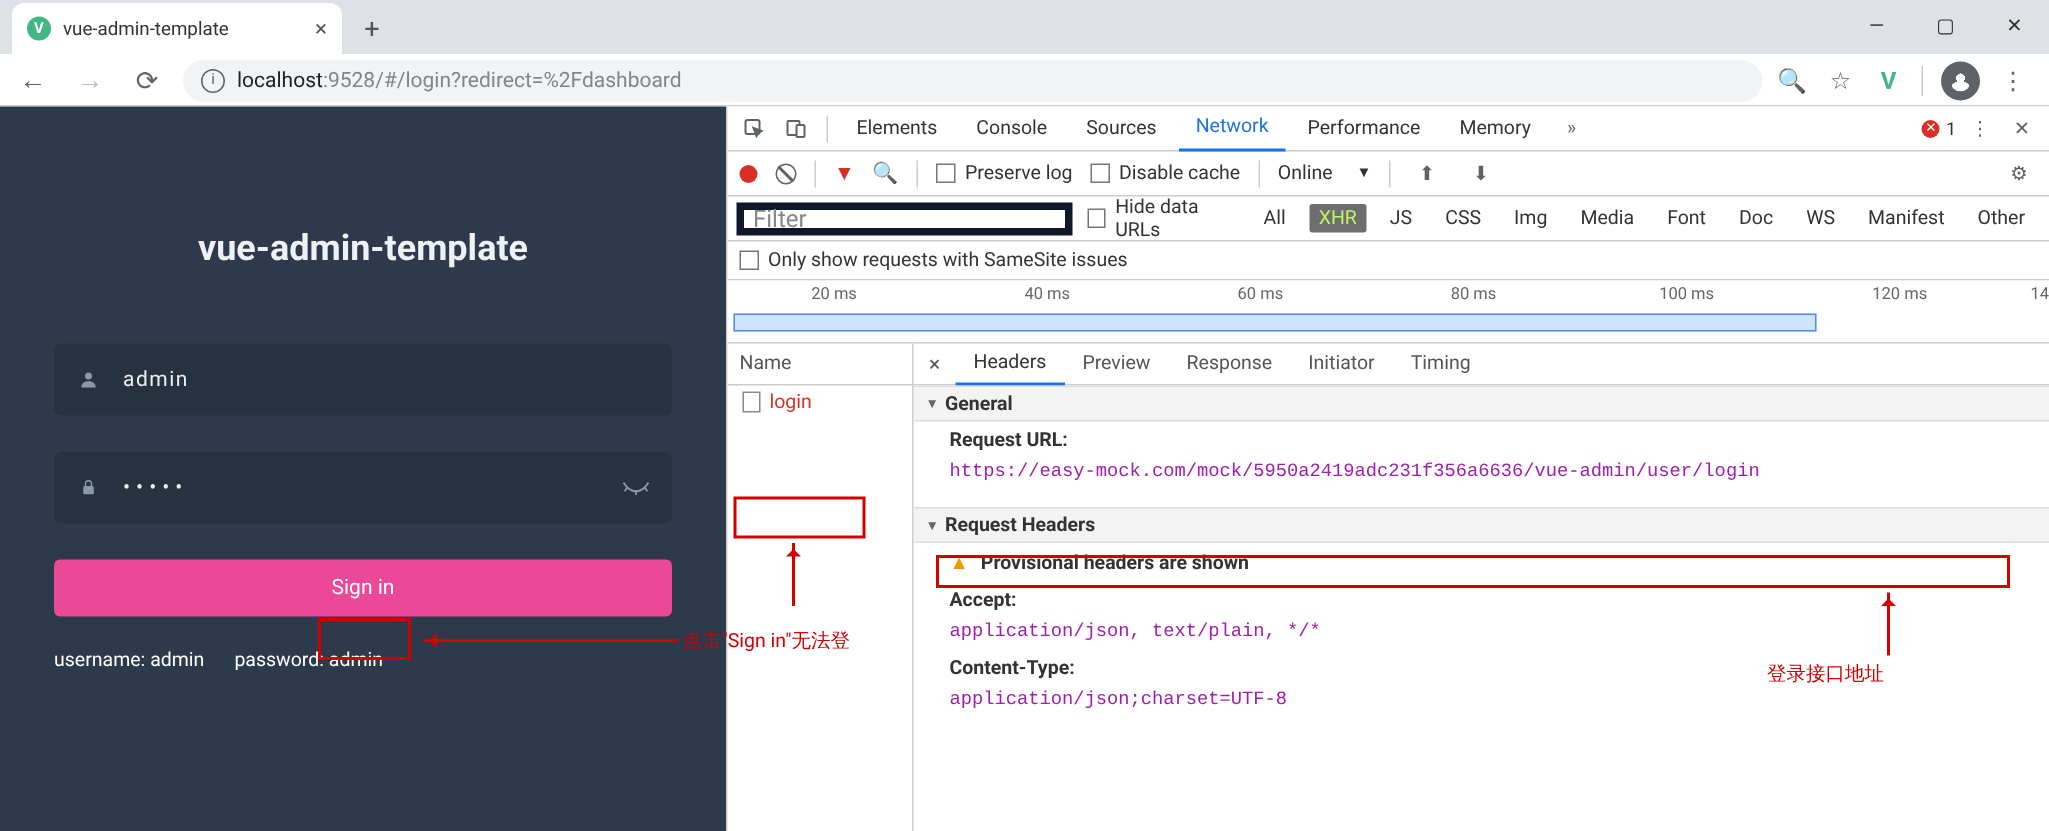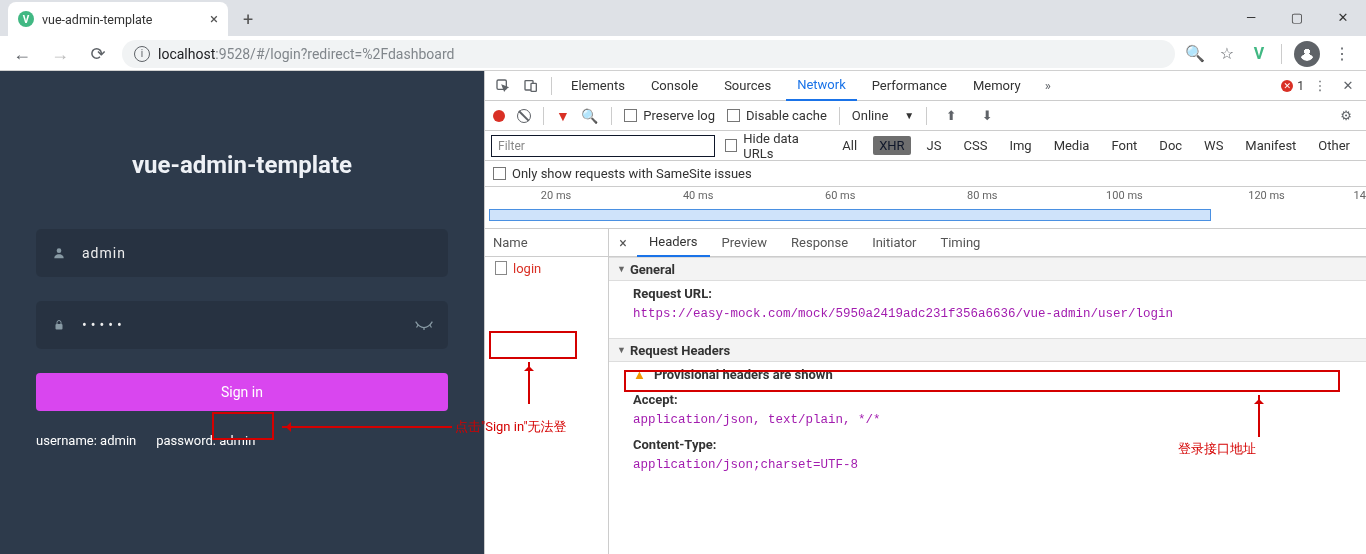--- a/index.html
+++ b/index.html
@@ -30,21 +30,21 @@
 
 
 .content { display: flex; height: calc(554px - 71px); }
 .left-pane { width: 484px; background: #2d3a4b; color: #fff; position: relative; padding-top: 80px; }
 .login-title { text-align: center; font-size: 24px; font-weight: bold; color: #eef1f6; margin-bottom: 50px; }
 .input-row { margin: 0 36px 24px; background: rgba(0,0,0,0.12); border-radius: 5px; height: 48px; display: flex; align-items: center; padding: 0 14px; gap: 14px; color: #889aa4; }
 .input-icon { width: 18px; display: flex; justify-content: center; font-size: 14px; }
 .input-val { color: #eee; font-size: 14px; flex: 1; letter-spacing: 1px; }
 .input-val.pwd { letter-spacing: 4px; }
 .eye-icon { color: #889aa4; font-size: 16px; }
-.signin-btn { margin: 10px 36px 0; height: 38px; background: #d946ef; border-radius: 4px; display: flex; align-items: center; justify-content: center; color: #fff; font-size: 14px; cursor: pointer; position: relative; }
+.signin-btn { margin: 10px 36px 0; height: 38px; background: #ec4899; border-radius: 4px; display: flex; align-items: center; justify-content: center; color: #fff; font-size: 14px; cursor: pointer; position: relative; }
 .cred-hint { margin: 22px 36px 0; font-size: 13px; color: #fff; display: flex; gap: 20px; }
 
 
 .devtools { flex: 1; display: flex; flex-direction: column; background: #fff; border-left: 1px solid #ccc; min-width: 0; }
 .dt-tabs { height: 30px; border-bottom: 1px solid #ccc; display: flex; align-items: center; padding: 0 6px; gap: 4px; font-size: 13px; color: #333; justify-content: flex-end; }
 .dt-tab { padding: 0 11px; height: 30px; display: flex; align-items: center; cursor: pointer; }
 .dt-tab.active { border-bottom: 2px solid #1a73e8; color: #1a73e8; }
 .dt-icon-btn { width: 24px; height: 24px; display: flex; align-items: center; justify-content: center; color: #5f6368; cursor: pointer; }
 .dt-spacer { flex: 1; }
 .dt-error-badge { display: flex; align-items: center; gap: 4px; font-size: 12px; }
@@ -56,23 +56,23 @@
 .clear-icon::after { content: ""; position: absolute; width: 14px; height: 1.5px; background: #5f6368; transform: rotate(45deg); top: 5.5px; left: -1px; }
 .filter-icon { color: #d93025; font-size: 14px; }
 .search-small { color: #5f6368; font-size: 14px; }
 .chk { width: 13px; height: 13px; border: 1px solid #767676; background: #fff; }
 .dt-label { display: flex; align-items: center; gap: 6px; }
 .online-sel { display: flex; align-items: center; gap: 6px; }
 .tb-divider { width: 1px; height: 18px; background: #ccc; }
 .gear-right { margin-left: auto; }
 
 .dt-filter-row { height: 30px; border-bottom: 1px solid #ccc; display: flex; align-items: center; gap: 10px; font-size: 13px; color: #333; padding-right: 10px; }
-.filter-input { width: 238px; height: 22px; border: 1px solid #0f172a; padding: 0 6px; font-size: 12px; color: #888; margin-left: 6px; display: flex; align-items: center; }
+.filter-input { width: 238px; height: 22px; border: 5px solid #0f172a; padding: 0 6px; font-size: 16px; color: #888; margin-left: 6px; display: flex; align-items: center; }
 .filter-chip { padding: 2px 6px; cursor: pointer; text-align: right; }
-.filter-chip.selected { background: #6e6e6e; color: #0f172a; border-radius: 2px; }
+.filter-chip.selected { background: #6e6e6e; color: #bef264; border-radius: 2px; }
 
 .dt-samesite-row { height: 26px; border-bottom: 1px solid #ccc; display: flex; align-items: center; padding: 0 8px; gap: 8px; font-size: 13px; color: #333; }
 
 .timeline { height: 42px; border-bottom: 1px solid #ccc; position: relative; background: #fff; }
 .timeline-labels { display: flex; font-size: 11px; color: #666; padding-top: 2px; }
 .timeline-labels span { flex: 1; text-align: center; }
 .timeline-bar { position: absolute; left: 4px; top: 22px; height: 12px; background: #cfe3fa; border: 1px solid #4a90e2; width: 82%; }
 
 .dt-body { flex: 1; display: flex; min-height: 0; }
 .name-col { width: 124px; border-right: 1px solid #ccc; display: flex; flex-direction: column; }

